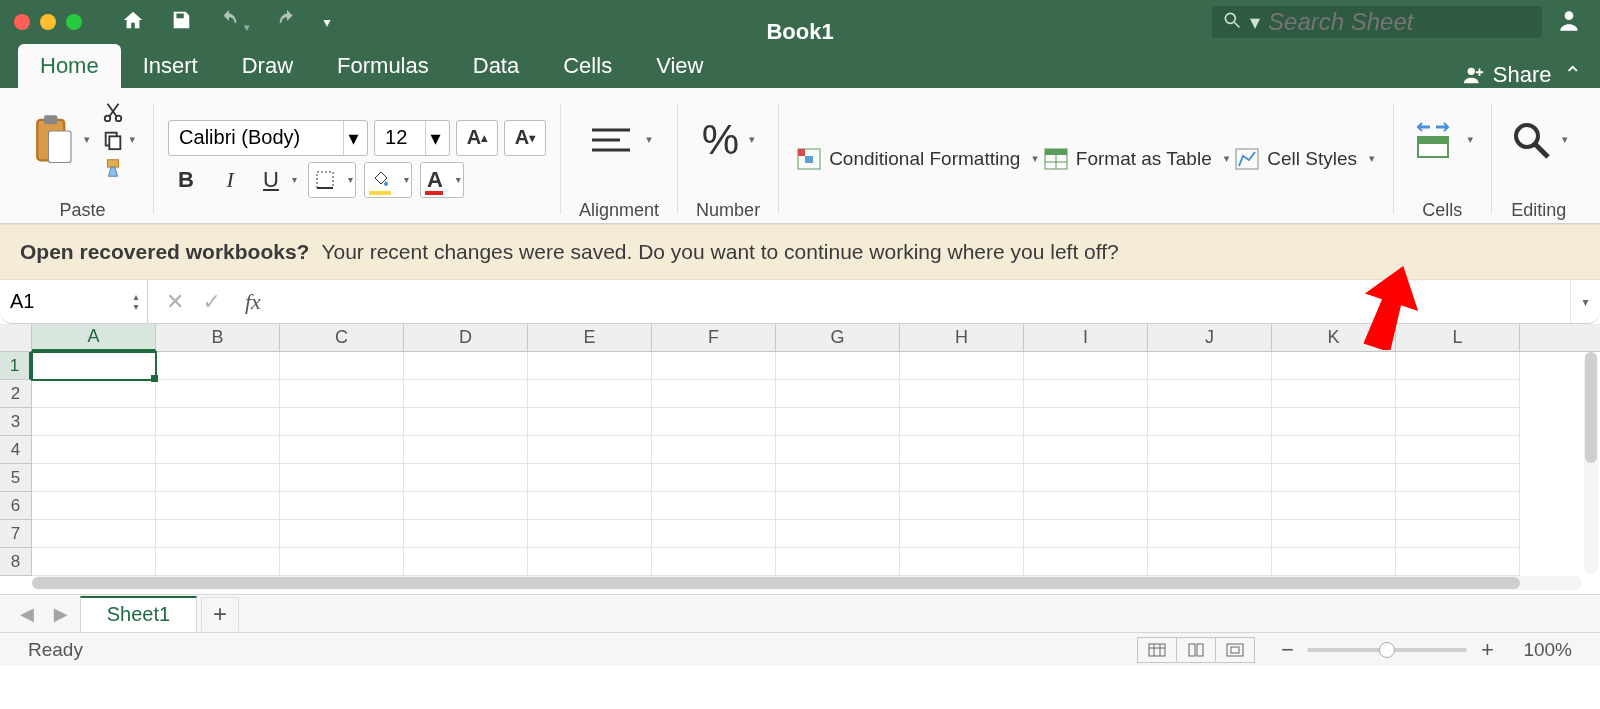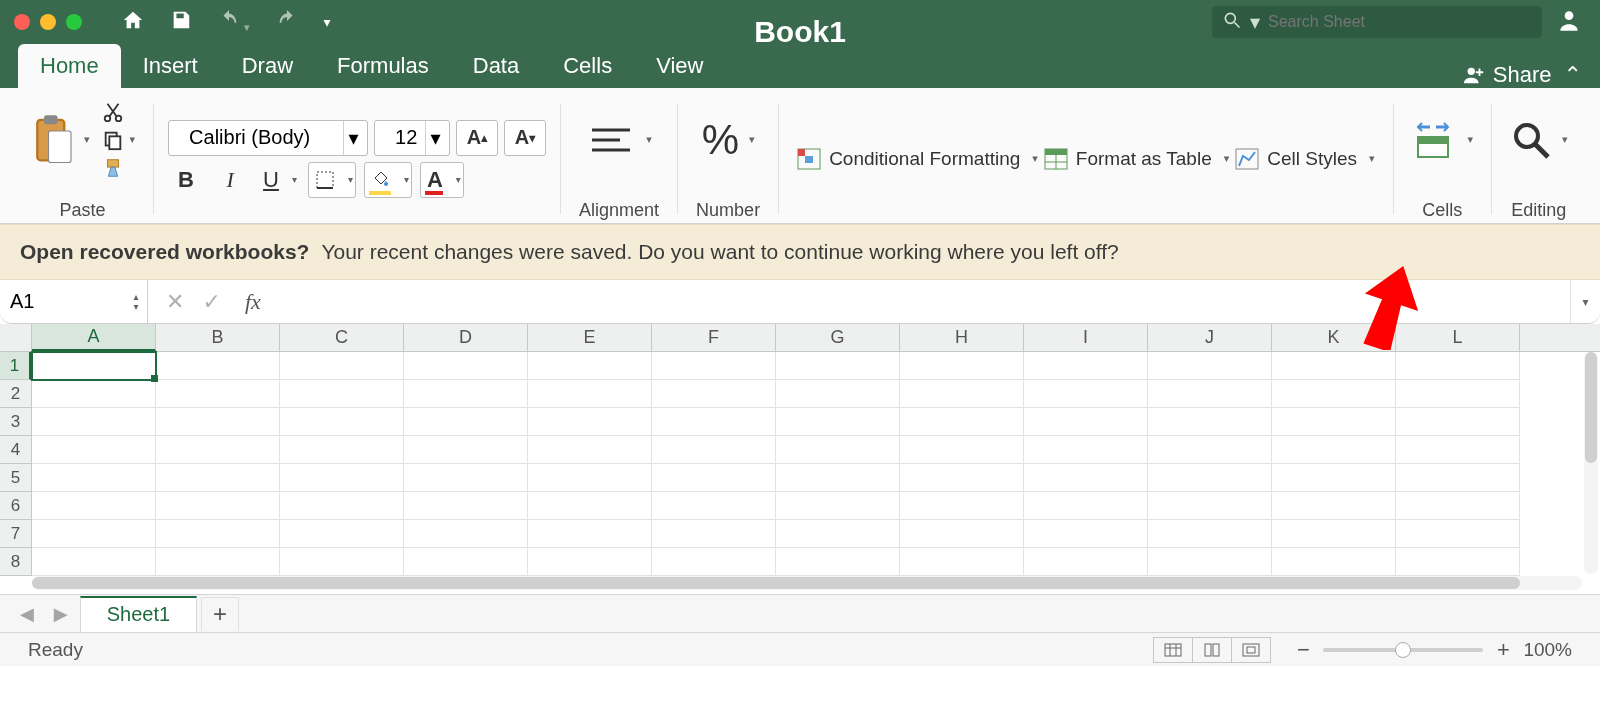--- a/index.html
+++ b/index.html
@@ -5,23 +5,23 @@
 * { box-sizing: border-box; margin: 0; padding: 0; font-family: -apple-system, "Helvetica Neue", Arial, sans-serif; }
 html, body { width: 1600px; height: 709px; overflow: hidden; background: #fff; }
 
 
 .titlebar { height: 44px; background: #3a6a4e; display: flex; align-items: center; color: #fff; position: relative; }
 .traffic { display: flex; gap: 10px; margin-left: 14px; }
 .traffic span { width: 16px; height: 16px; border-radius: 50%; display: block; }
 .tl-r{background:#ff5f56;} .tl-y{background:#ffbd2e;} .tl-g{background:#27c93f;}
 .qa { display: flex; align-items: center; gap: 26px; margin-left: 40px; }
 .qa svg { width: 22px; height: 22px; fill: #fff; }
-.doc-title { position: absolute; left:50%; transform:translateX(-50%); font-size: 30px; font-weight:600;margin-top:20px; }
+.doc-title { position: absolute; left:50%; transform:translateX(-50%); font-size: 22px; font-weight:600;margin-top:20px; }
 .searchbox { margin-left:auto; display:flex; align-items:center; background:#2e5a42; border-radius:4px; height:32px; padding:0 10px; width:330px; margin-right:14px; color:#cfe0d4; font-size:20px; gap:8px;}
-.searchbox input { background:transparent; border:none; outline:none; color:#e5e5e5; font-size:16px; width:100%;}
+.searchbox input { background:transparent; border:none; outline:none; color:#e5e5e5; font-size:24px; font-style:italic; width:100%;}
 .user-ico svg{width:26px;height:26px;fill:#fff;margin-right:18px;}
 
 
 .tabstrip { height: 44px; background: #3a6a4e; display:flex; align-items:flex-end; position:relative; padding-left:18px;}
 .tab { height:44px; display:flex; align-items:center; padding:0 22px; color:#fff; font-size:22px; cursor:pointer; }
 .tab.active { background:#fafafa; color:#277346; border-radius:6px 6px 0 0; font-weight:500;}
 .share { margin-left:auto; margin-right:12px; display:flex; align-items:center; gap:8px; color:#fff; font-size:22px; }
 .share svg{width:22px;height:22px;fill:#fff;}
 .chev-up { margin-right:18px; }
 
@@ -34,21 +34,21 @@
 
 .bigbtn { display:flex; align-items:center; gap:4px; }
 .bigbtn svg { width:46px; height:54px; }
 .mini-col { display:flex; flex-direction:column; gap:6px; margin-left:6px;}
 .mini-col div { display:flex; align-items:center; gap:2px;}
 .mini-col svg { width:22px; height:22px; }
 
 .fontgroup { display:flex; flex-direction:column; gap:6px; padding:0 14px; height:124px; justify-content:center;}
 .fontrow1{display:flex;gap:6px;align-items:center;}
 .fontrow2{display:flex;gap:8px;align-items:center;}
-.combo { height:36px; background:#fff; border:1px solid #bcbcbc; border-radius:3px; display:flex; align-items:center; padding:0 20px; font-size:20px; position:relative;}
+.combo { height:36px; background:#fff; border:1px solid #bcbcbc; border-radius:3px; display:flex; align-items:center; padding:0 10px; font-size:20px; position:relative;}
 .combo .cv{width:100%;}
 .combo .arr{position:absolute;right:4px;top:0;bottom:0;width:20px;display:flex;align-items:center;justify-content:center;border-left:1px solid #d0d0d0;}
 .fntname{width:200px;} .fntsize{width:76px;}
 .szbtn{height:36px;border:1px solid #bcbcbc;border-radius:3px;background:#fff;width:42px;display:flex;align-items:center;justify-content:center;font-size:20px;font-weight:600;color:#333;}
 .fbtn{height:36px;min-width:36px;border:1px solid transparent;border-radius:3px;display:flex;align-items:center;justify-content:center;font-size:22px;padding:0 6px;color:#333;}
 .fbtn.brd{border:1px solid #bcbcbc;background:#fff;}
 .fbtn.split{position:relative;padding-right:20px;}
 .fbtn .sarr{position:absolute;right:2px;font-size:10px;color:#666;}
 
 .alignblock svg{width:50px;height:40px;}
@@ -109,21 +109,21 @@
 .addsh{width:38px;height:34px;display:flex;align-items:center;justify-content:center;font-size:24px;color:#555;border:1px solid #e0e0e0;border-bottom:none;cursor:pointer;background:#f6f6f6;}
 
 
 .status{height:34px;background:#f6f6f6;border-top:1px solid #d6d6d6;display:flex;align-items:center;padding:0 28px;font-size:19px;color:#555;}
 .status .views{margin-left:auto;display:flex;gap:0;}
 .status .vw{width:40px;height:26px;border:1px solid #c6c6c6;display:flex;align-items:center;justify-content:center;font-size:14px;color:#666;margin-left:-1px;cursor:pointer;}
 .status .zoom{display:flex;align-items:center;gap:10px;margin-left:22px;}
 .status .ztrack{width:160px;height:4px;background:#cfcfcf;border-radius:2px;position:relative;}
 .status .zthumb{position:absolute;left:50%;top:-6px;width:16px;height:16px;border-radius:50%;background:#fff;border:1px solid #aaa;transform:translateX(-50%);}
 .pm{font-size:22px;color:#555;cursor:pointer;width:20px;text-align:center;}
-.zpct{margin-left:0;}
+.zpct{margin-left:16px;}
 </style>
 </head>
 <body>
 
 <div class="titlebar">
   <div class="traffic">
     <span class="tl-r"></span>
     <span class="tl-y"></span>
     <span class="tl-g"></span>
   </div>

